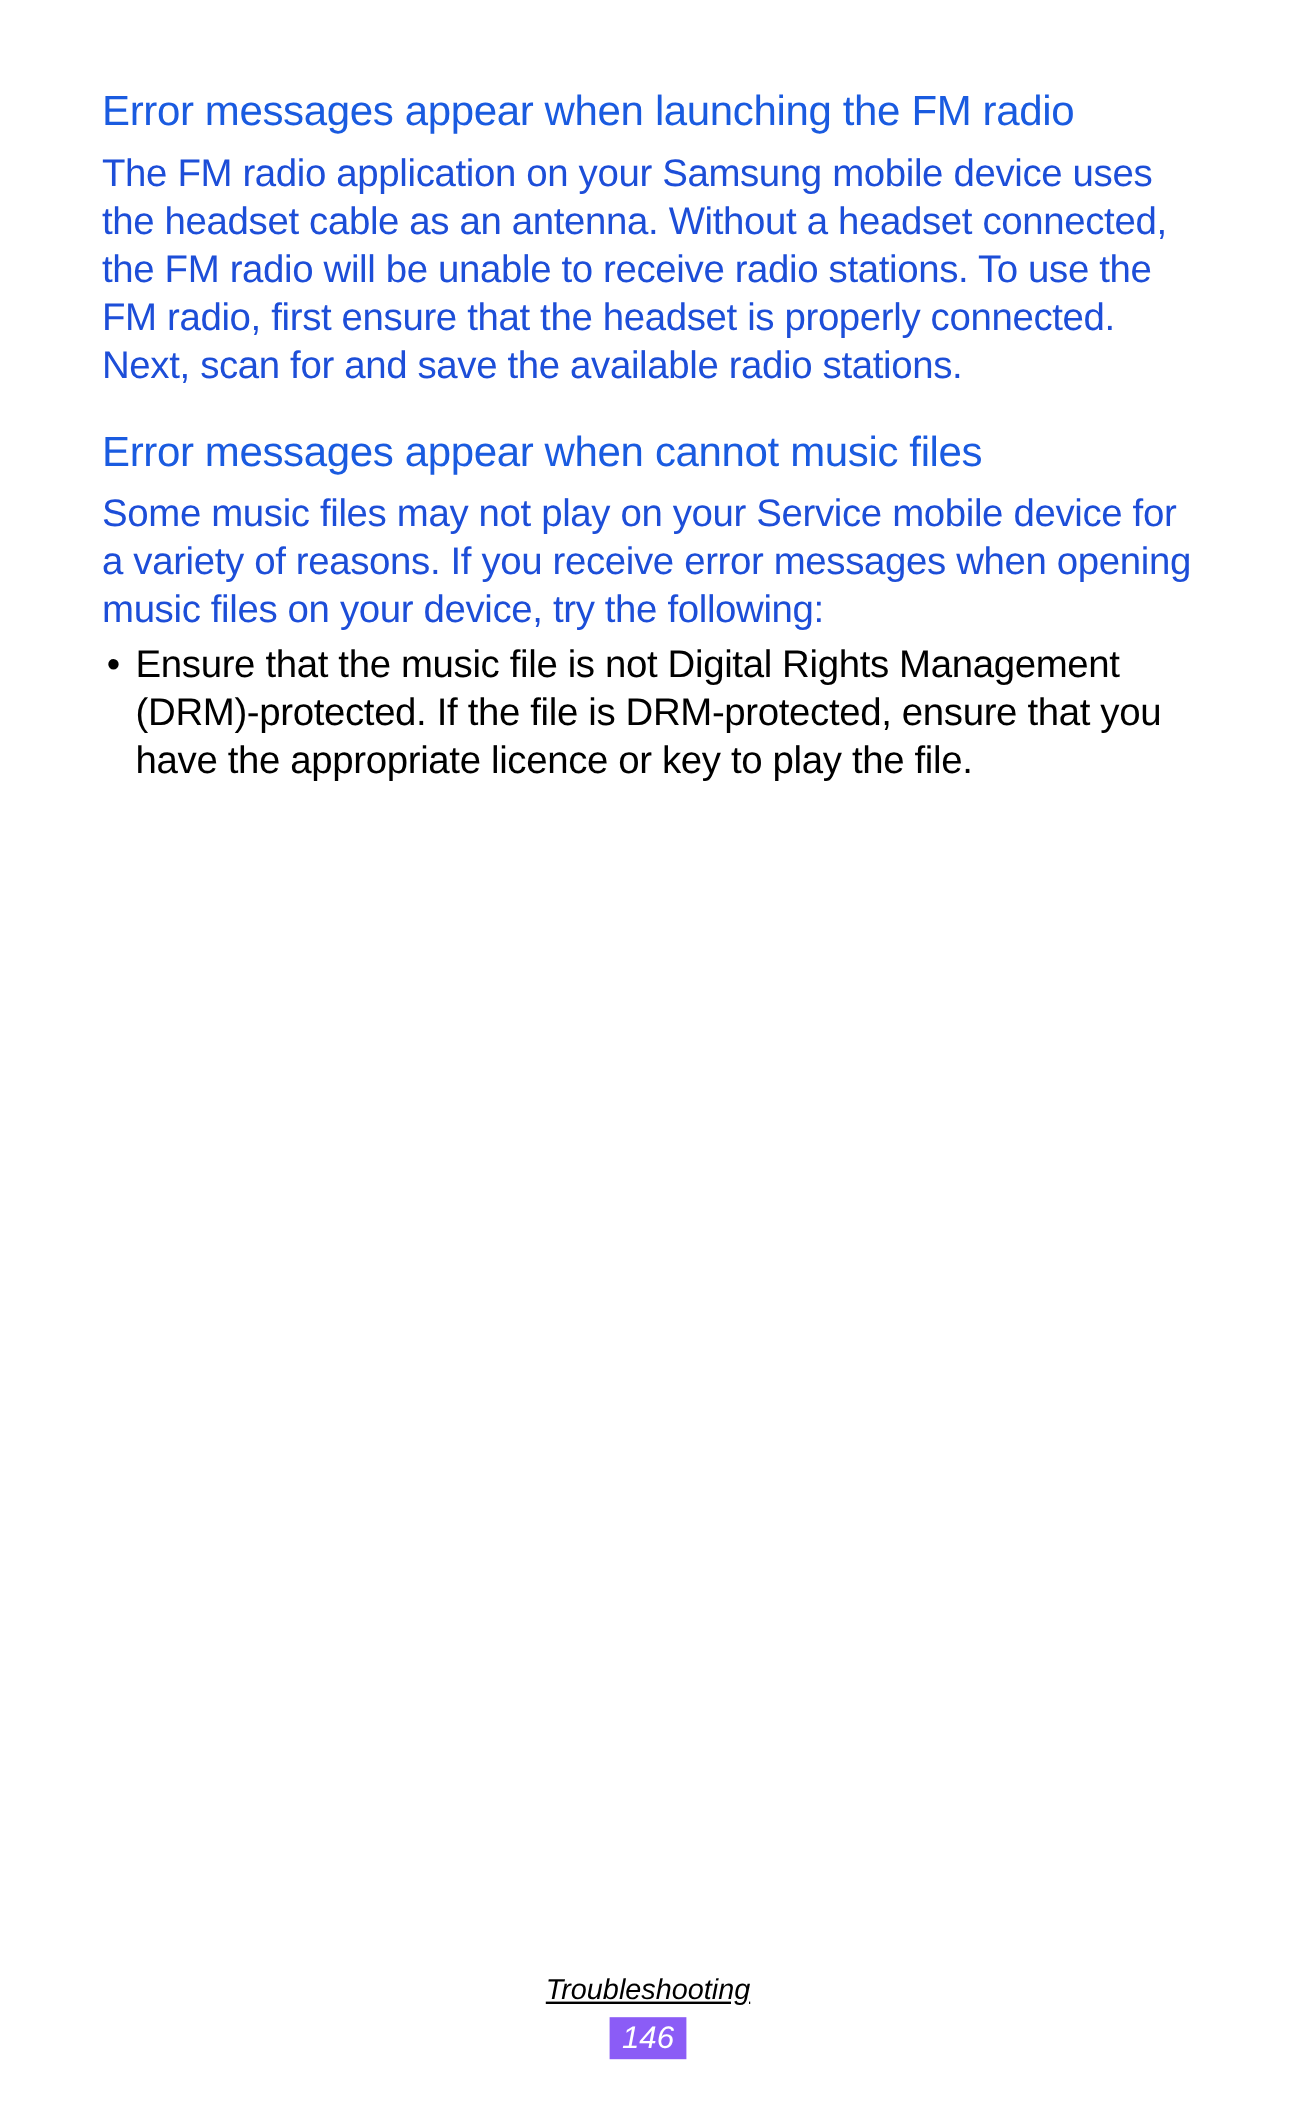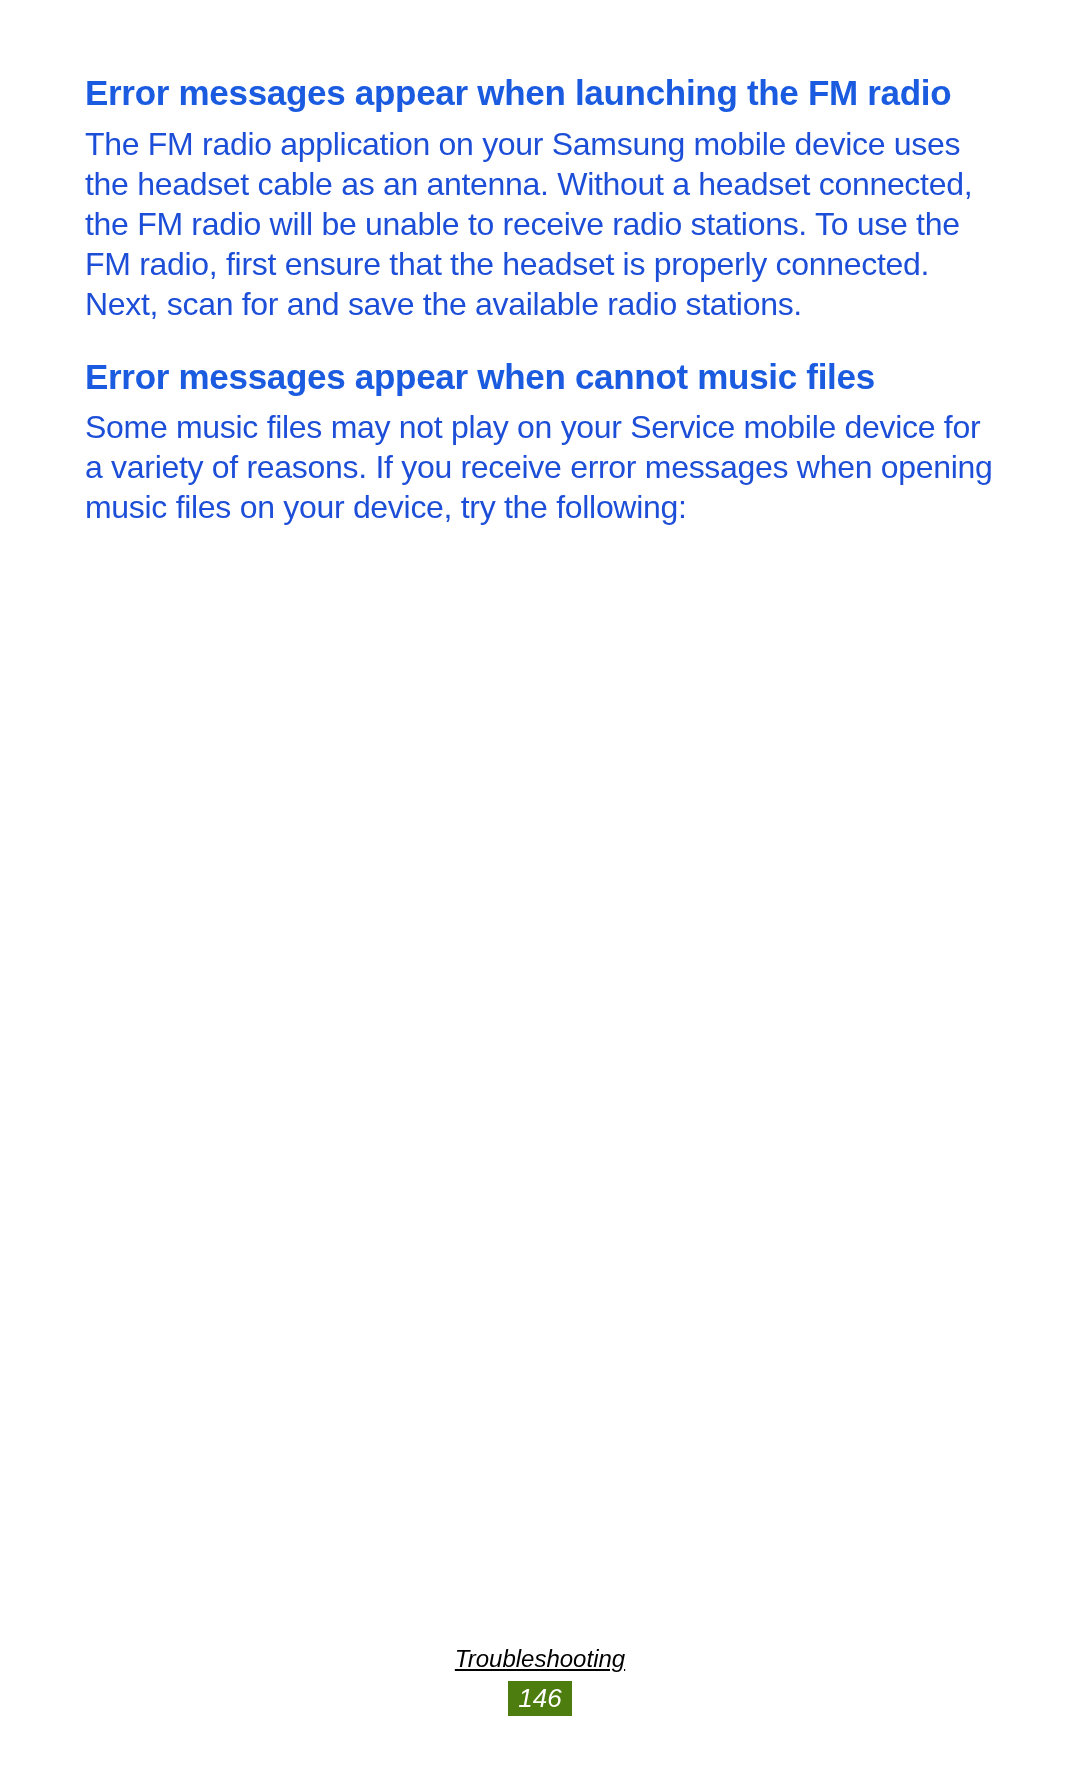--- a/index.html
+++ b/index.html
@@ -17,21 +17,21 @@
       padding: 70px 85px 0 85px;
     }
     
     .content {
       width: 100%;
     }
     
     .heading {
       color: #1a5be0;
       font-size: 35px;
-      font-weight: bold;
+      font-weight: normal;
       line-height: 1.3;
       margin-bottom: 8px;
       letter-spacing: -0.3px;
     }
     
     .paragraph {
       color: #1d4ed8;
       font-size: 32px;
       line-height: 1.25;
       margin-bottom: 6px;
@@ -77,21 +77,21 @@
       font-style: italic;
       font-size: 24px;
       color: #000000;
       display: block;
       margin-bottom: 8px;
       text-decoration: underline;
     }
     
     .page-number {
       display: inline-block;
-      background: #4d7c0f;
+      background: #8b5cf6;
       color: #ffffff;
       font-style: italic;
       font-size: 26px;
       padding: 2px 10px;
       line-height: 1.2;
     }
   </style>
 </head>
 <body>
 
@@ -99,20 +99,21 @@
 
   <div>
     <h2 class="heading">Error messages appear when launching the FM radio</h2>
     <p class="paragraph">The FM radio application on your Samsung mobile device uses the headset cable as an antenna. Without a headset connected, the FM radio will be unable to receive radio stations. To use the FM radio, first ensure that the headset is properly connected. Next, scan for and save the available radio stations.</p>
   </div>
 
   <div class="section-gap">
     <h2 class="heading">Error messages appear when cannot music files</h2>
     <p class="paragraph">Some music files may not play on your Service mobile device for a variety of reasons. If you receive error messages when opening music files on your device, try the following:</p>
     <ul class="bullet-list">
+      <li class="bullet-item">Ensure that the music file is not Digital Rights Management (DRM)-protected. If the file is DRM-protected, ensure that you have the appropriate licence or key to play the file.</li>
     </ul>
   </div>
 
 </div>
 
 <div class="footer">
   <span class="footer-label">Troubleshooting</span>
   <span class="page-number">146</span>
 </div>
 

